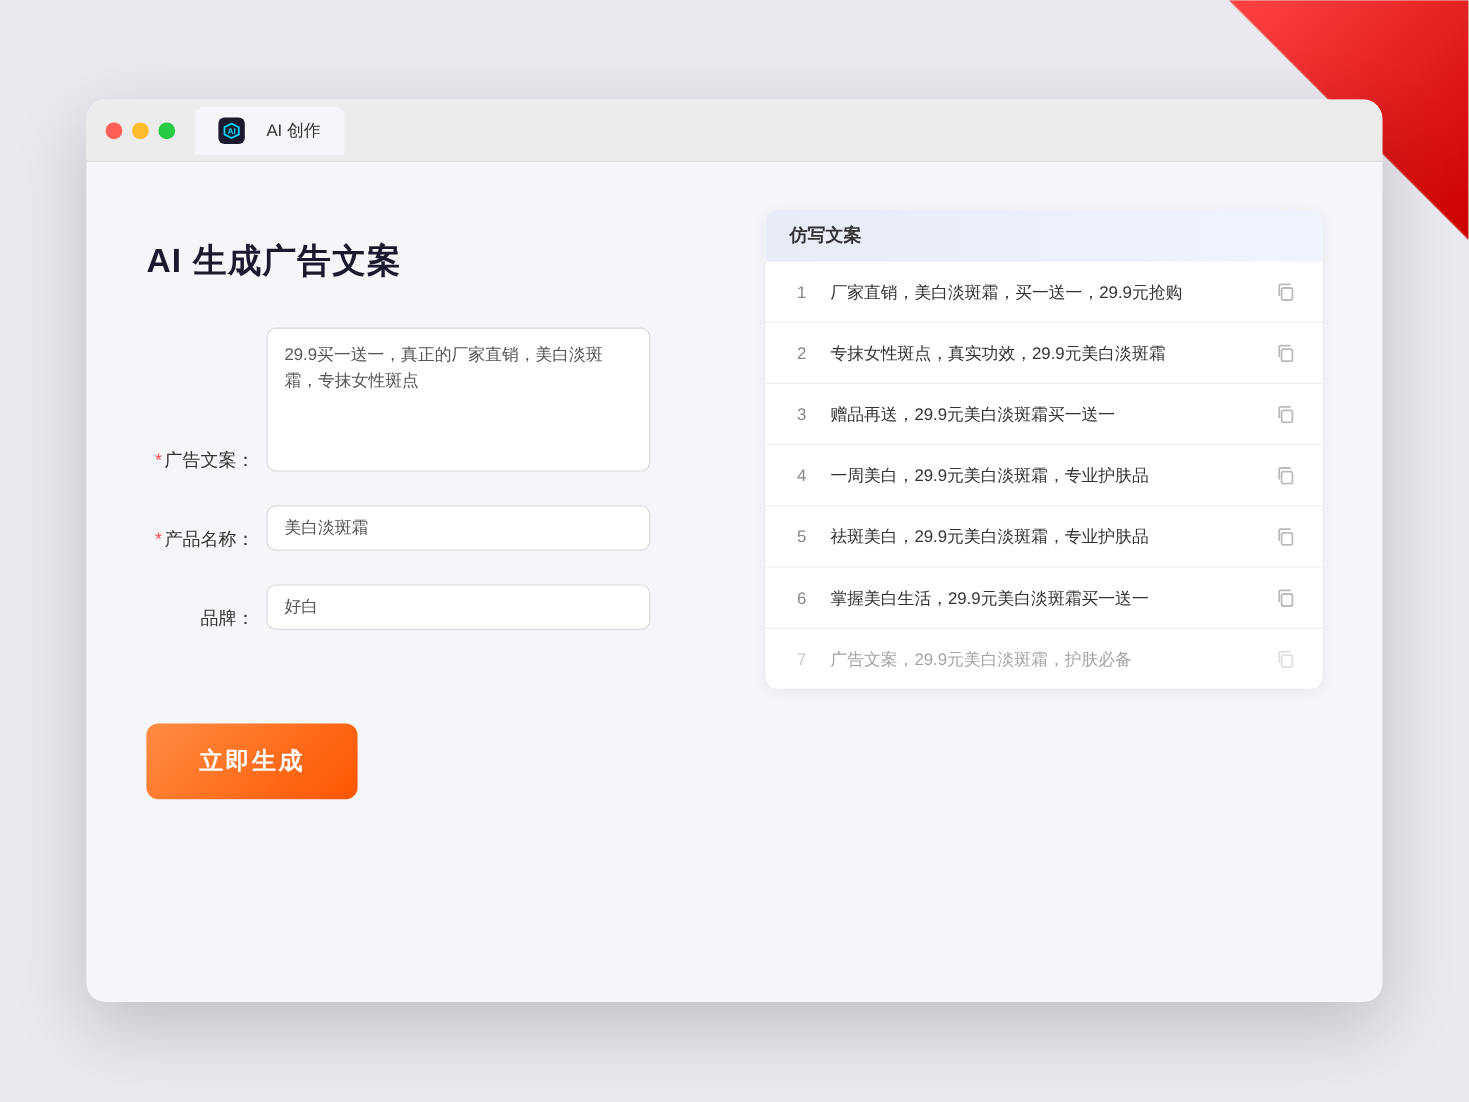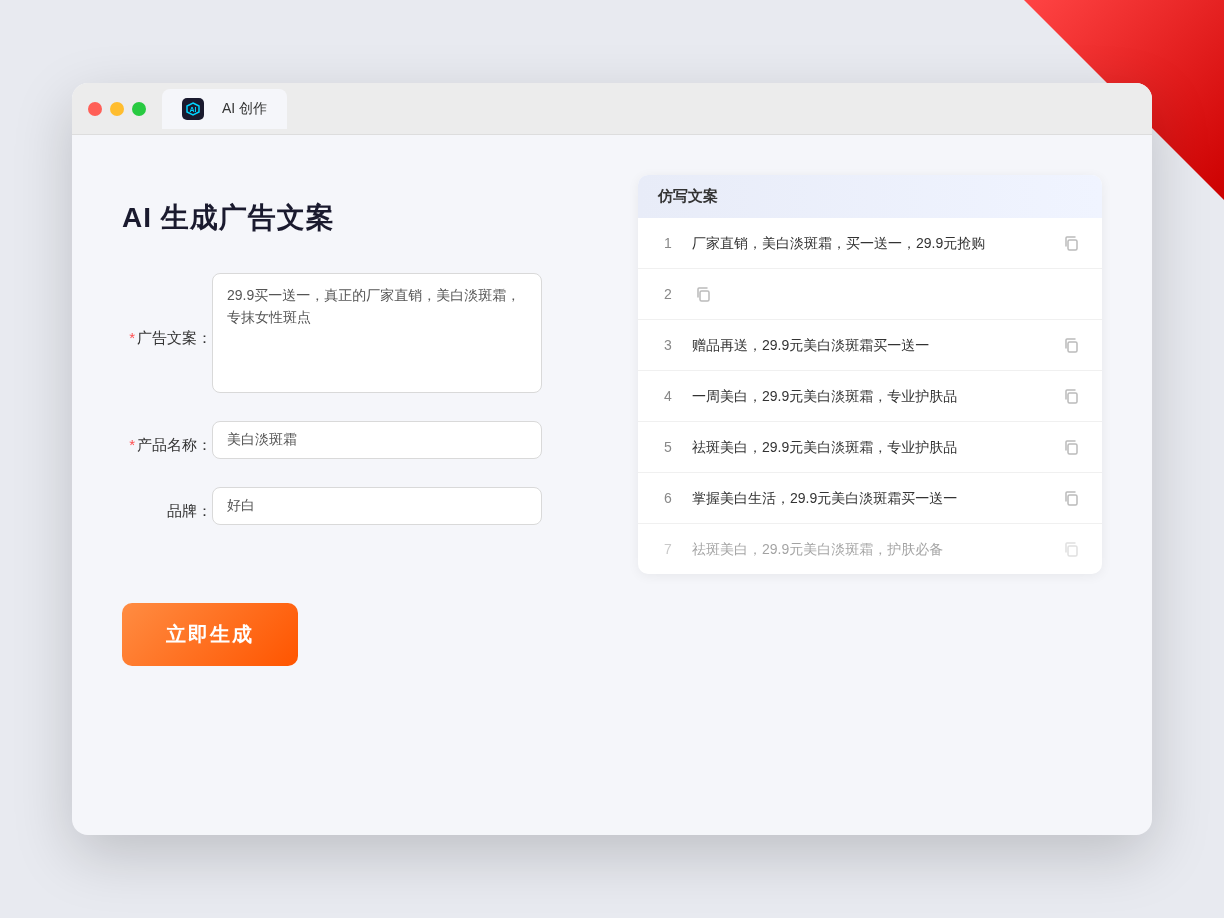--- a/index.html
+++ b/index.html
@@ -87,22 +87,23 @@
     .page-title {
       font-size: 28px;
       font-weight: 700;
       color: #1a1a2e;
       margin-bottom: 36px;
       letter-spacing: 1px;
     }
 
     .form-group {
       display: flex;
-      align-items: center;
+      align-items: flex-end;
       margin-bottom: 28px;
+      gap: 10px;
     }
 
     .form-label {
       font-size: 15px;
       color: #333;
       white-space: nowrap;
       padding-top: 10px;
       min-width: 90px;
       text-align: right;
     }
@@ -301,20 +302,21 @@
       <span class="row-text">厂家直销，美白淡斑霜，买一送一，29.9元抢购</span>
       <span class="copy-icon" title="复制">
         <svg width="16" height="16" viewBox="0 0 16 16" fill="currentColor">
           <rect x="5" y="5" width="9" height="10" rx="1.5" fill="none" stroke="currentColor" stroke-width="1.5"></rect>
           <path d="M3 11V3a1 1 0 011-1h8" stroke="currentColor" stroke-width="1.5" fill="none" stroke-linecap="round"></path>
         </svg>
       </span>
     </div>
             <div class="result-row">
       <span class="row-num">2</span>
+      <span class="row-text">专抹女性斑点，真实功效，29.9元美白淡斑霜</span>
       <span class="copy-icon" title="复制">
         <svg width="16" height="16" viewBox="0 0 16 16" fill="currentColor">
           <rect x="5" y="5" width="9" height="10" rx="1.5" fill="none" stroke="currentColor" stroke-width="1.5"></rect>
           <path d="M3 11V3a1 1 0 011-1h8" stroke="currentColor" stroke-width="1.5" fill="none" stroke-linecap="round"></path>
         </svg>
       </span>
     </div>
             <div class="result-row">
       <span class="row-num">3</span>
       <span class="row-text">赠品再送，29.9元美白淡斑霜买一送一</span>
@@ -350,21 +352,21 @@
       <span class="row-text">掌握美白生活，29.9元美白淡斑霜买一送一</span>
       <span class="copy-icon" title="复制">
         <svg width="16" height="16" viewBox="0 0 16 16" fill="currentColor">
           <rect x="5" y="5" width="9" height="10" rx="1.5" fill="none" stroke="currentColor" stroke-width="1.5"></rect>
           <path d="M3 11V3a1 1 0 011-1h8" stroke="currentColor" stroke-width="1.5" fill="none" stroke-linecap="round"></path>
         </svg>
       </span>
     </div>
             <div class="result-row faded">
       <span class="row-num">7</span>
-      <span class="row-text">祛斑美白，29.9元美白淡斑霜，护肤必备</span>
+      <span class="row-text">广告文案，29.9元美白淡斑霜，护肤必备</span>
       <span class="copy-icon" title="复制">
         <svg width="16" height="16" viewBox="0 0 16 16" fill="currentColor">
           <rect x="5" y="5" width="9" height="10" rx="1.5" fill="none" stroke="currentColor" stroke-width="1.5"></rect>
           <path d="M3 11V3a1 1 0 011-1h8" stroke="currentColor" stroke-width="1.5" fill="none" stroke-linecap="round"></path>
         </svg>
       </span>
     </div>
           </div>
       </div>
     </div>

